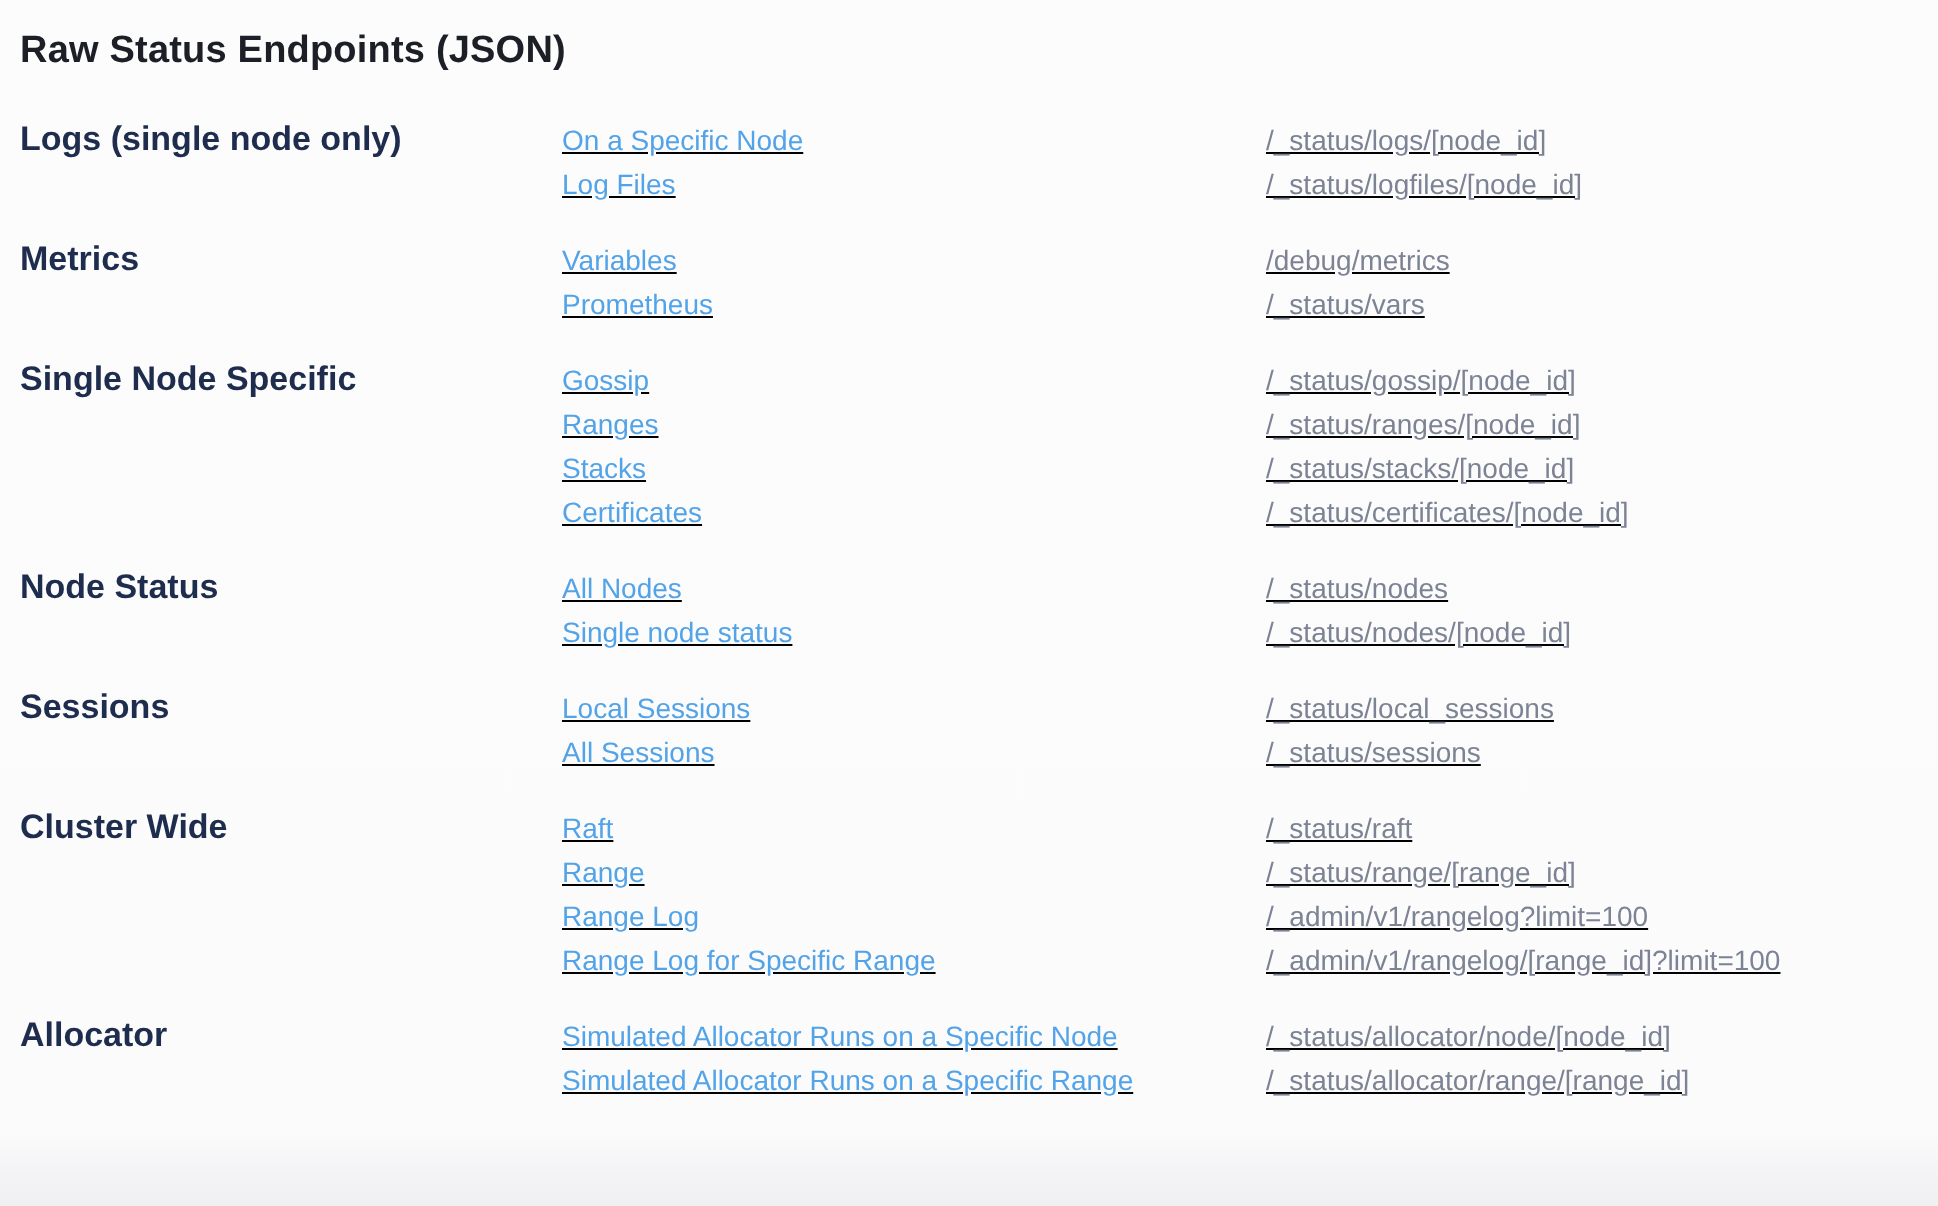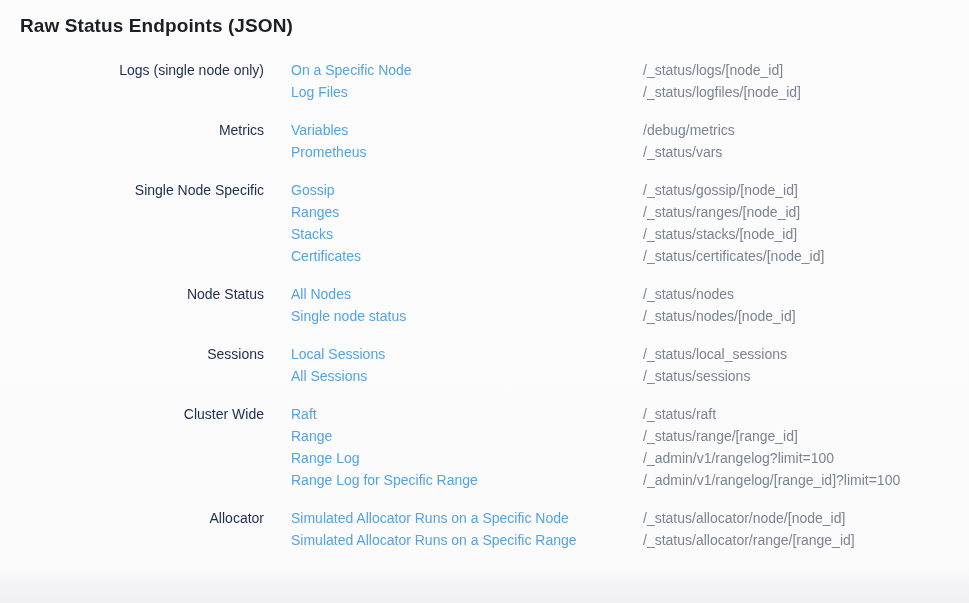--- a/index.html
+++ b/index.html
@@ -10,50 +10,50 @@
     --link:#52a3e8;
     --path:#7b8394;
   }
   *{box-sizing:border-box;margin:0;padding:0;}
   html,body{width:969px;height:603px;overflow:hidden;}
   body{
     font-family:"Liberation Sans", sans-serif;
     background:linear-gradient(to bottom, #fcfcfc 0%, var(--bg) 94%, #f4f4f6 97%, var(--bg-bottom) 100%);
   }
   .page{
-    padding:13px 14px 0 20px;
+    padding:13px 14px 0 10px;
     width:969px;
     height:603px;
     border-radius:27px;
   }
   h1.page-title{
     font-size:19px;
     line-height:26px;
     font-weight:700;
     color:var(--heading);
     letter-spacing:0.1px;
     margin-bottom:20px;
   }
   .group{
     display:flex;
     align-items:flex-start;
     margin-bottom:16px;
   }
   .group-label{
     width:244px;
-    text-align:right;
-    font-size:14px;
+    font-size:17px;
     line-height:22px;
-    font-weight:400;
+    font-weight:700;
     color:var(--label);
     flex:0 0 244px;
   }
   .entries{
     margin-left:27px;
     flex:1 1 auto;
+    text-decoration:underline;
   }
   .entry{
     display:flex;
     align-items:baseline;
   }
   .entry .link{
     width:352px;
     flex:0 0 352px;
     font-size:14px;
     line-height:22px;

